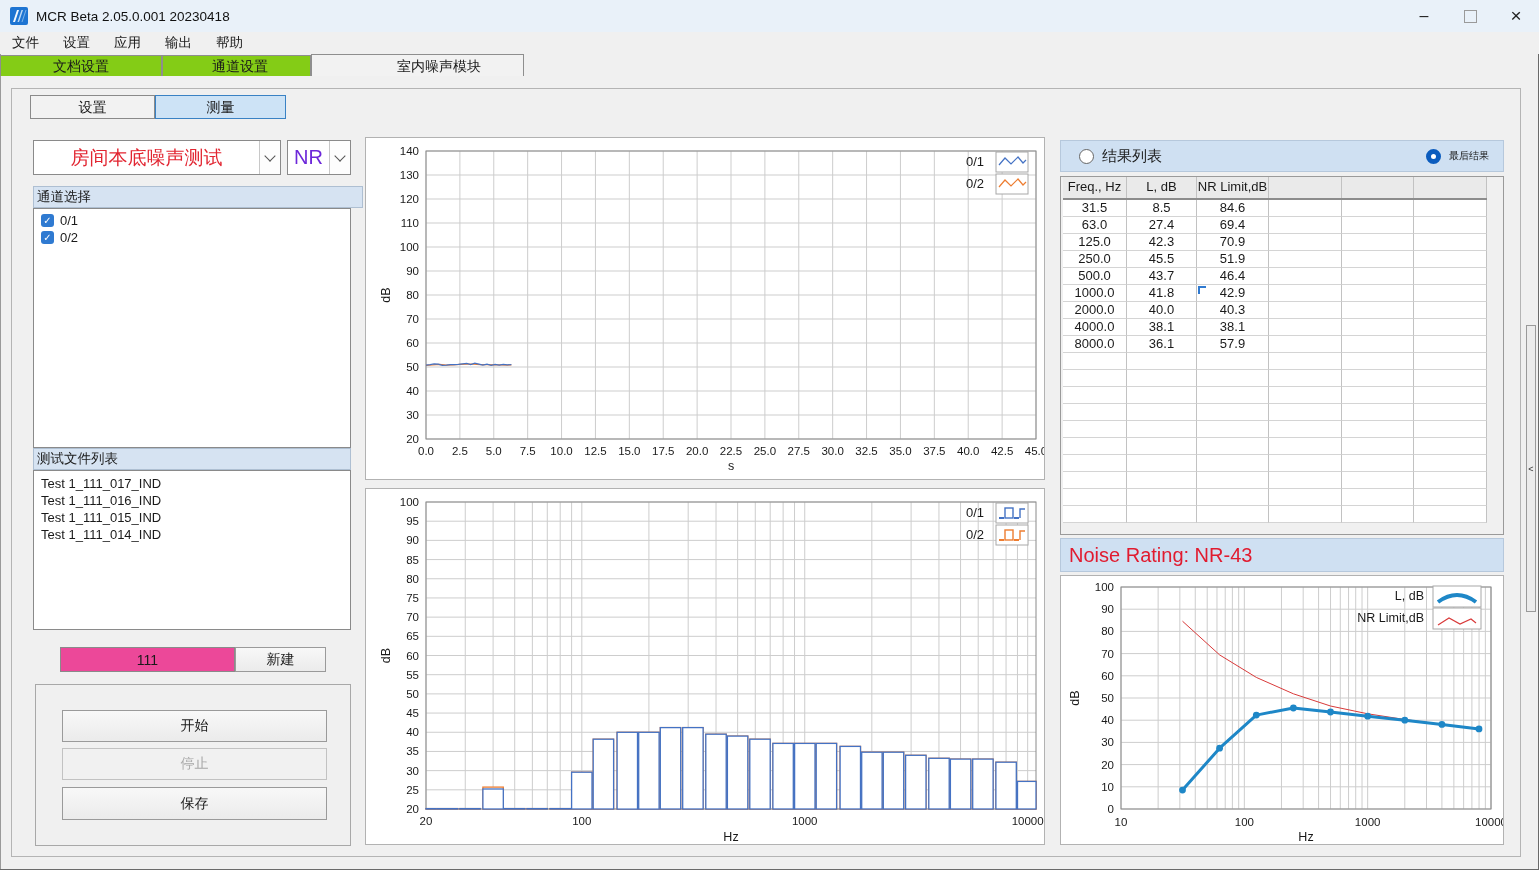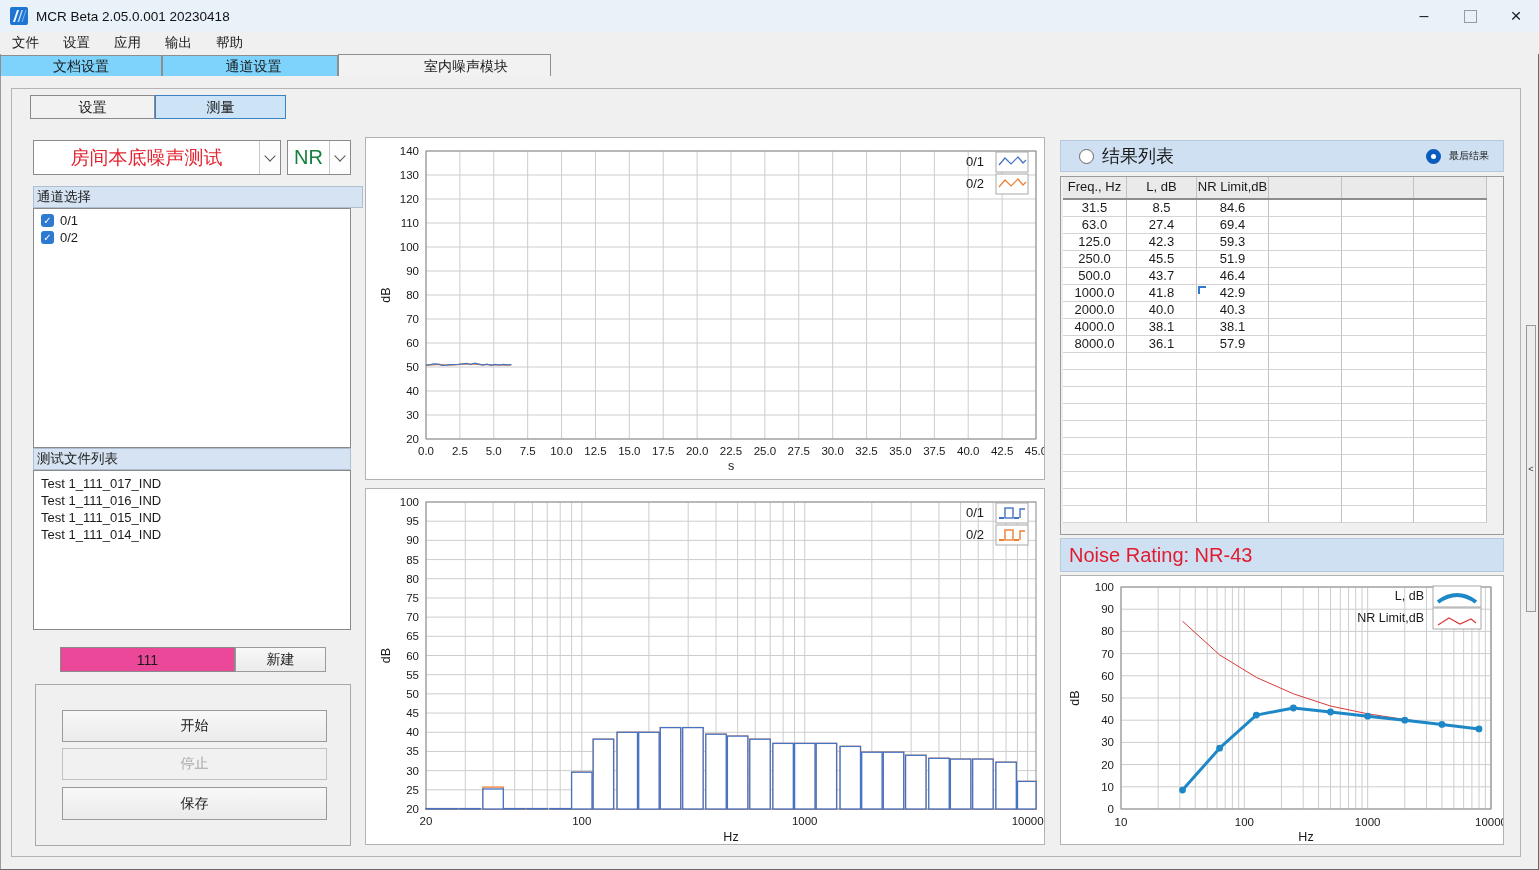--- a/index.html
+++ b/index.html
@@ -12,38 +12,38 @@
   .appicon{width:18px;height:18px;margin:0 8px 0 10px;}
   .apptitle{font-size:13.5px;color:#111;}
   .wctl{position:absolute;top:0;height:32px;width:46px;display:flex;align-items:center;justify-content:center;font-size:16px;color:#222;}
   .wctl.min{right:92px;} .wctl.max{right:46px;} .wctl.close{right:0;font-size:19px;}
   .maxbox{width:11px;height:11px;border:1px solid #9a9a9a;}
   
   .menubar{position:absolute;left:0;top:32px;width:1539px;height:22px;background:#f0f0f0;display:flex;align-items:center;}
   .mitem{padding:0 12px;font-size:13.5px;height:22px;line-height:22px;}
   
   .tabbar{position:absolute;left:0;top:54px;width:1539px;height:22px;display:flex;align-items:flex-end;}
-  .tab{height:21px;line-height:21px;text-align:center;font-size:14px;background:#7dd3fc;border:1px solid #8e8e8e;border-bottom:none;box-sizing:border-box;}
+  .tab{height:21px;line-height:21px;text-align:center;font-size:14px;background:#84cc16;border:1px solid #8e8e8e;border-bottom:none;box-sizing:border-box;}
   .tab.active{background:#f2f2f2;height:22px;line-height:22px;}
   
   .mainpanel{position:absolute;left:11px;top:88px;width:1510px;height:769px;border:1px solid #b4b4b4;background:#f0f0f0;box-sizing:border-box;}
   .subtab{position:absolute;height:24px;box-sizing:border-box;text-align:center;font-size:14px;line-height:22px;border:1px solid #8a8a8a;background:#f2f2f2;}
   .subtab.sel{background:#cde3f6;border:1px solid #3a82c4;}
   
   .panel{position:absolute;background:#fff;border:1px solid #b2b2b2;box-sizing:border-box;}
   .secheader{position:absolute;height:22px;background:#d6e3f2;border:1px solid #aebfd2;box-sizing:border-box;font-size:13.5px;line-height:20px;padding-left:3px;}
   .listbox{position:absolute;background:#fff;border:1px solid #8a8a8a;box-sizing:border-box;overflow:hidden;}
   .lrow{height:17px;line-height:17px;font-size:13px;padding-left:7px;display:flex;align-items:center;}
   .chk{width:13px;height:13px;border-radius:3px;background:#2f7ad1;color:#fff;font-size:10px;line-height:13px;text-align:center;margin-right:6px;flex:0 0 13px;}
   .combo{position:absolute;background:#fff;border:1px solid #8a8a8a;box-sizing:border-box;display:flex;}
   .combo .cval{flex:1;display:flex;align-items:center;justify-content:center;}
   .combo .carr{width:20px;border-left:1px solid #c8c8c8;background:#fdfdfd;display:flex;align-items:center;justify-content:center;}
   .chev{width:7px;height:7px;border-right:1.5px solid #555;border-bottom:1.5px solid #555;transform:rotate(45deg);margin-top:-4px;}
   .redtext{color:#e22531;font-size:19px;font-family:"Liberation Serif","DejaVu Serif",serif;}
-  .nrtext{font-size:20px;color:#15803d;}
+  .nrtext{font-size:20px;color:#6d28d9;}
   .btn{position:absolute;box-sizing:border-box;border:1px solid #9a9a9a;background:linear-gradient(#f8f8f8,#ebebeb);font-size:14px;text-align:center;display:flex;align-items:center;justify-content:center;}
   .btn.disabled{color:#a8a8a8;border-color:#c2c2c2;background:#f1f1f1;}
   .inputbox{position:absolute;box-sizing:border-box;border:1px solid #8a8a8a;background:#ec4899;font-size:14px;display:flex;align-items:center;justify-content:center;}
   .groupbox{position:absolute;border:1px solid #a8a8a8;box-sizing:border-box;}
   
   .radiobar{position:absolute;background:#cfe0f2;border:1px solid #b6c8dc;box-sizing:border-box;display:flex;align-items:center;font-size:13.5px;}
   .radio{width:15px;height:15px;border-radius:50%;box-sizing:border-box;background:#fff;border:1px solid #666;margin-right:8px;flex:0 0 15px;}
   .radio.sel{border:5px solid #0b5cbe;}
   .tablewrap{position:absolute;background:#f0f0f0;border:1px solid #9a9a9a;box-sizing:border-box;overflow:hidden;}
   .tbl{position:absolute;left:2px;top:0;width:424px;}
@@ -79,21 +79,21 @@
   <div class="menubar">
       <div class="mitem">文件</div>
       <div class="mitem">设置</div>
       <div class="mitem">应用</div>
       <div class="mitem">输出</div>
       <div class="mitem">帮助</div>
     </div>
 
   <div class="tabbar">
       <div class="tab" style="width: 162px;">文档设置</div>
-      <div class="tab" style="width: 176px; padding-left: 7px;">通道设置</div>
+      <div class="tab" style="width: 149px; padding-left: 7px;">通道设置</div>
       <div class="tab active" style="width: 213px; padding-left: 43px;">室内噪声模块</div>
     </div>
 
   <div class="mainpanel"></div>
 
   <div class="subtab" style="left:30px;top:95px;width:125px;">设置</div>
   <div class="subtab sel" style="left:155px;top:95px;width:131px;">测量</div>
 
   <div class="combo" style="left:33px;top:140px;width:248px;height:35px;">
     <div class="cval redtext">房间本底噪声测试</div>
@@ -353,21 +353,21 @@
         <rect x="630" y="36" width="32" height="20" fill="#fff" stroke="#a8a8a8"></rect>
         <line x1="633" y1="51" x2="638" y2="51" stroke="#ed7d31" stroke-width="2"></line>
         <rect x="639" y="41" width="8" height="10" fill="#fff" stroke="#ed7d31" stroke-width="1.4"></rect>
         <line x1="648" y1="51" x2="653" y2="51" stroke="#ed7d31" stroke-width="2"></line>
         <path d="M654,51 L654,42 L659,42" fill="none" stroke="#ed7d31" stroke-width="1.4"></path>
       </svg>
   </div>
 
   <div class="radiobar" style="left:1060px;top:140px;width:444px;height:32px;">
     <span class="radio" style="margin-left:18px;"></span>
-    <span style="font-size:18px;">结果列表</span>
+    <span style="font-size:15px;">结果列表</span>
     <span class="radio sel" style="margin-left:auto;"></span>
     <span style="font-size:10px;margin-right:14px;">最后结果</span>
   </div>
 
   <div class="tablewrap" style="left:1060px;top:176px;width:444px;height:359px;">
     <div class="tbl">
         <div class="trow thead">
           <div class="tcell">Freq., Hz</div>
           <div class="tcell">L, dB</div>
           <div class="tcell">NR Limit,dB</div>
@@ -387,21 +387,21 @@
           <div class="tcell">63.0</div>
           <div class="tcell">27.4</div>
           <div class="tcell">69.4</div>
           <div class="tcell"></div>
           <div class="tcell"></div>
           <div class="tcell"></div>
         </div>
         <div class="trow">
           <div class="tcell">125.0</div>
           <div class="tcell">42.3</div>
-          <div class="tcell">59.3</div>
+          <div class="tcell">70.9</div>
           <div class="tcell"></div>
           <div class="tcell"></div>
           <div class="tcell"></div>
         </div>
         <div class="trow">
           <div class="tcell">250.0</div>
           <div class="tcell">45.5</div>
           <div class="tcell">51.9</div>
           <div class="tcell"></div>
           <div class="tcell"></div>

